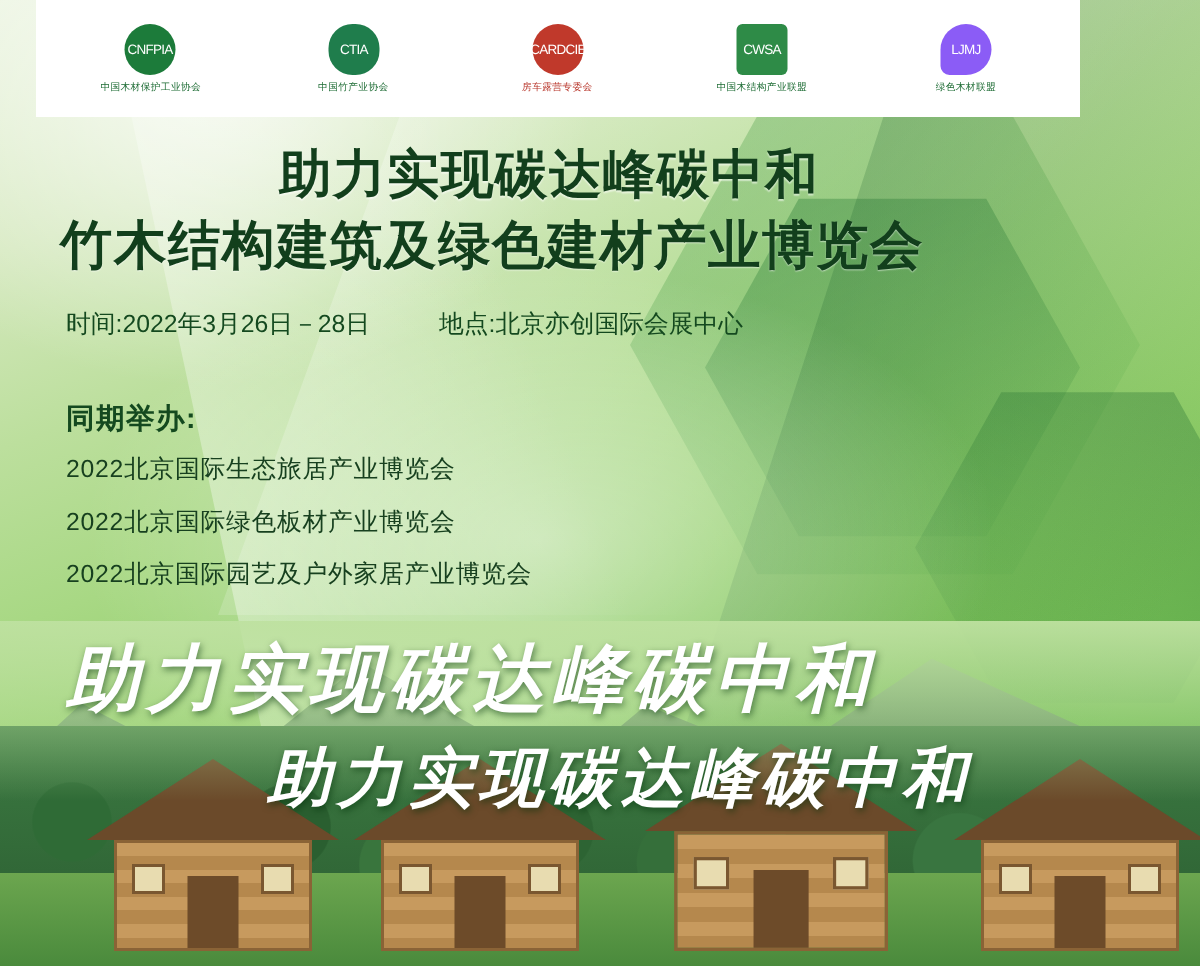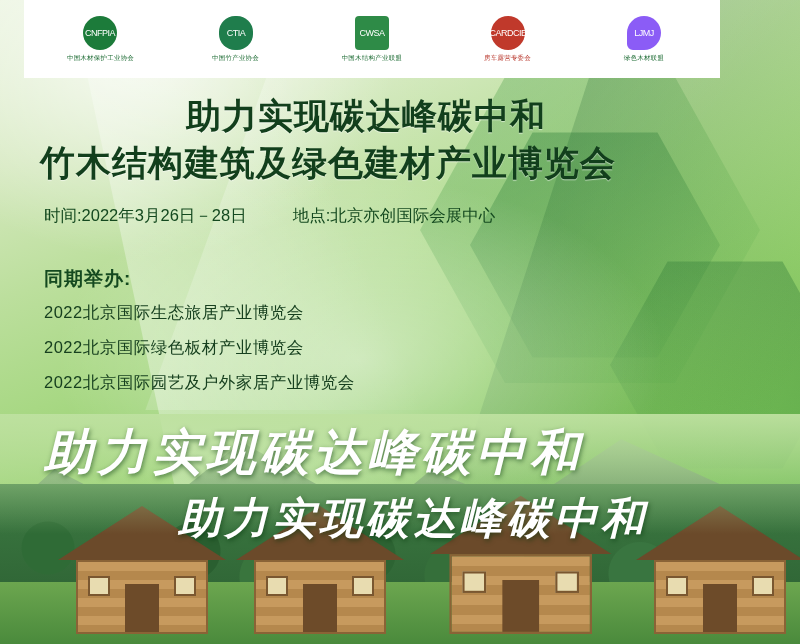--- a/index.html
+++ b/index.html
@@ -383,26 +383,26 @@
   <div class="logo-band">
     <div class="assoc-logo">
       <div class="assoc-mark m1">CNFPIA</div>
       <div class="assoc-text">中国木材保护工业协会</div>
     </div>
     <div class="assoc-logo">
       <div class="assoc-mark m2">CTIA</div>
       <div class="assoc-text">中国竹产业协会</div>
     </div>
     <div class="assoc-logo">
+      <div class="assoc-mark m3">CARDCIE</div>
+      <div class="assoc-text red">房车露营专委会</div>
+    </div>
+    <div class="assoc-logo">
       <div class="assoc-mark m4">CWSA</div>
       <div class="assoc-text">中国木结构产业联盟</div>
-    </div>
-    <div class="assoc-logo">
-      <div class="assoc-mark m3">CARDCIE</div>
-      <div class="assoc-text red">房车露营专委会</div>
     </div>
     <div class="assoc-logo">
       <div class="assoc-mark m5">LJMJ</div>
       <div class="assoc-text">绿色木材联盟</div>
     </div>
   </div>
 
 
   <div class="headline">助力实现碳达峰碳中和</div>
   <div class="headline2">竹木结构建筑及绿色建材产业博览会</div>

